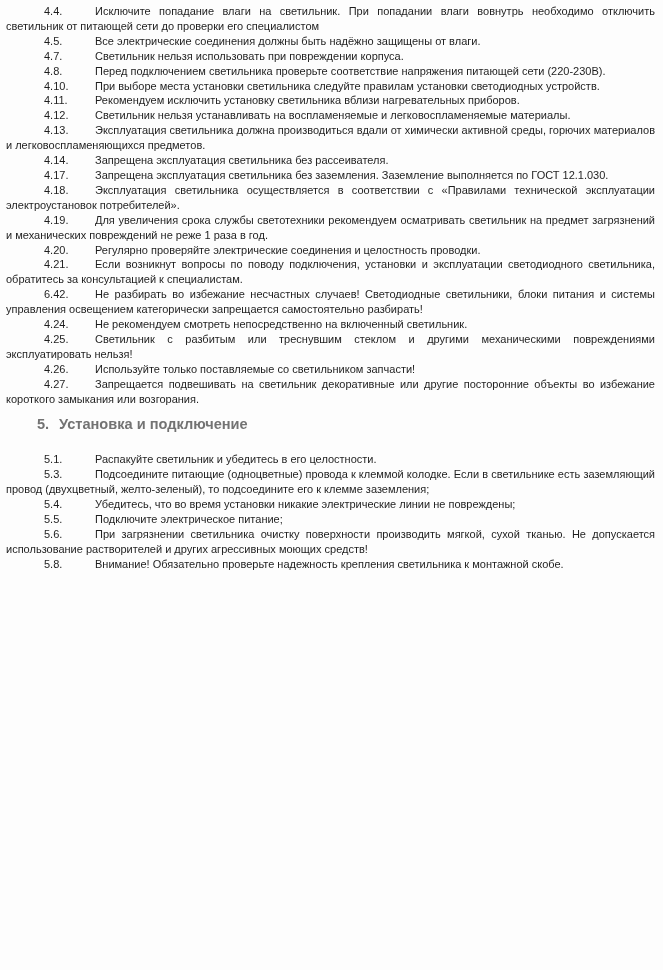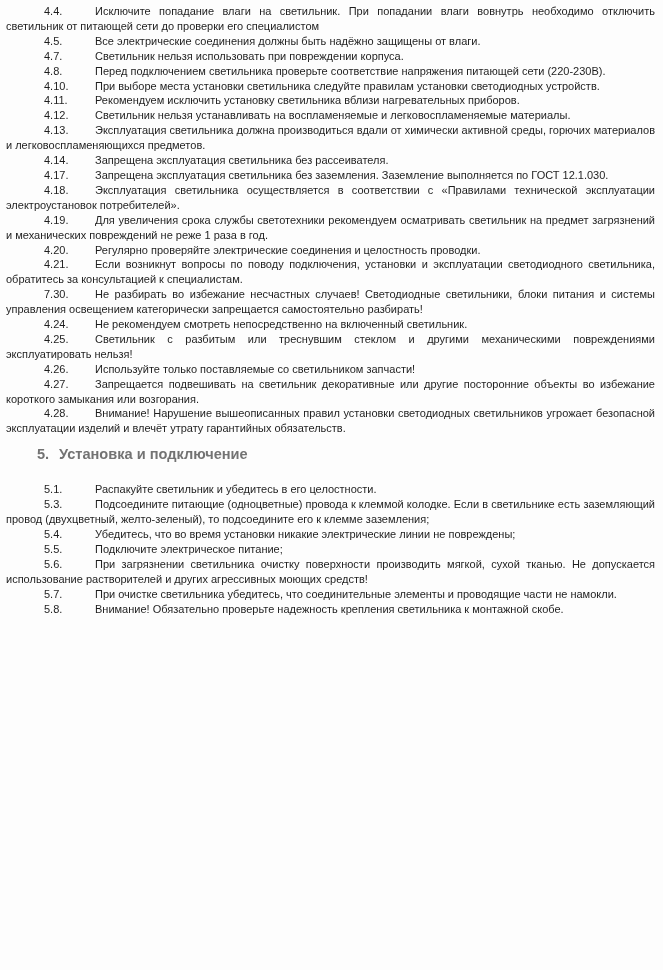--- a/index.html
+++ b/index.html
@@ -49,32 +49,30 @@
       <p class="item"><span class="num">4.10.</span><span>При выборе места установки светильника следуйте правилам установки светодиодных устройств.</span></p>
       <p class="item"><span class="num">4.11.</span><span>Рекомендуем исключить установку светильника вблизи нагревательных приборов.</span></p>
       <p class="item"><span class="num">4.12.</span><span>Светильник нельзя устанавливать на воспламеняемые и легковоспламеняемые материалы.</span></p>
       <p class="item"><span class="num">4.13.</span><span>Эксплуатация светильника должна производиться вдали от химически активной среды, горючих материалов и легковоспламеняющихся предметов.</span></p>
       <p class="item"><span class="num">4.14.</span><span>Запрещена эксплуатация светильника без рассеивателя.</span></p>
       <p class="item"><span class="num">4.17.</span><span>Запрещена эксплуатация светильника без заземления. Заземление выполняется по ГОСТ 12.1.030.</span></p>
       <p class="item"><span class="num">4.18.</span><span>Эксплуатация светильника осуществляется в соответствии с «Правилами технической эксплуатации электроустановок потребителей».</span></p>
       <p class="item"><span class="num">4.19.</span><span>Для увеличения срока службы светотехники рекомендуем осматривать светильник на предмет загрязнений и механических повреждений не реже 1 раза в год.</span></p>
       <p class="item"><span class="num">4.20.</span><span>Регулярно проверяйте электрические соединения и целостность проводки.</span></p>
       <p class="item"><span class="num">4.21.</span><span>Если возникнут вопросы по поводу подключения, установки и эксплуатации светодиодного светильника, обратитесь за консультацией к специалистам.</span></p>
-      <p class="item"><span class="num">7.30.</span><span>Не разбирать во избежание несчастных случаев! Светодиодные светильники, блоки питания и системы управления освещением категорически запрещается самостоятельно разбирать!</span></p>
+      <p class="item"><span class="num">6.42.</span><span>Не разбирать во избежание несчастных случаев! Светодиодные светильники, блоки питания и системы управления освещением категорически запрещается самостоятельно разбирать!</span></p>
       <p class="item"><span class="num">4.24.</span><span>Не рекомендуем смотреть непосредственно на включенный светильник.</span></p>
       <p class="item"><span class="num">4.25.</span><span>Светильник с разбитым или треснувшим стеклом и другими механическими повреждениями эксплуатировать нельзя!</span></p>
       <p class="item"><span class="num">4.26.</span><span>Используйте только поставляемые со светильником запчасти!</span></p>
       <p class="item"><span class="num">4.27.</span><span>Запрещается подвешивать на светильник декоративные или другие посторонние объекты во избежание короткого замыкания или возгорания.</span></p>
-      <p class="item"><span class="num">4.28.</span><span>Внимание! Нарушение вышеописанных правил установки светодиодных светильников угрожает безопасной эксплуатации изделий и влечёт утрату гарантийных обязательств.</span></p>
     </div>
 
   <h2 class="section-heading"><span class="h-num">5.</span><span>Установка и подключение</span></h2>
 
   <div>
       <p class="item"><span class="num">5.1.</span><span>Распакуйте светильник и убедитесь в его целостности.</span></p>
       <p class="item"><span class="num">5.3.</span><span>Подсоедините питающие (одноцветные) провода к клеммой колодке. Если в светильнике есть заземляющий провод (двухцветный, желто-зеленый), то подсоедините его к клемме заземления;</span></p>
       <p class="item"><span class="num">5.4.</span><span>Убедитесь, что во время установки никакие электрические линии не повреждены;</span></p>
       <p class="item"><span class="num">5.5.</span><span>Подключите электрическое питание;</span></p>
       <p class="item"><span class="num">5.6.</span><span>При загрязнении светильника очистку поверхности производить мягкой, сухой тканью. Не допускается использование растворителей и других агрессивных моющих средств!</span></p>
-      <p class="item"><span class="num">5.7.</span><span>При очистке светильника убедитесь, что соединительные элементы и проводящие части не намокли.</span></p>
       <p class="item"><span class="num">5.8.</span><span>Внимание! Обязательно проверьте надежность крепления светильника к монтажной скобе.</span></p>
     </div>
 </div>
 
 </body></html>

